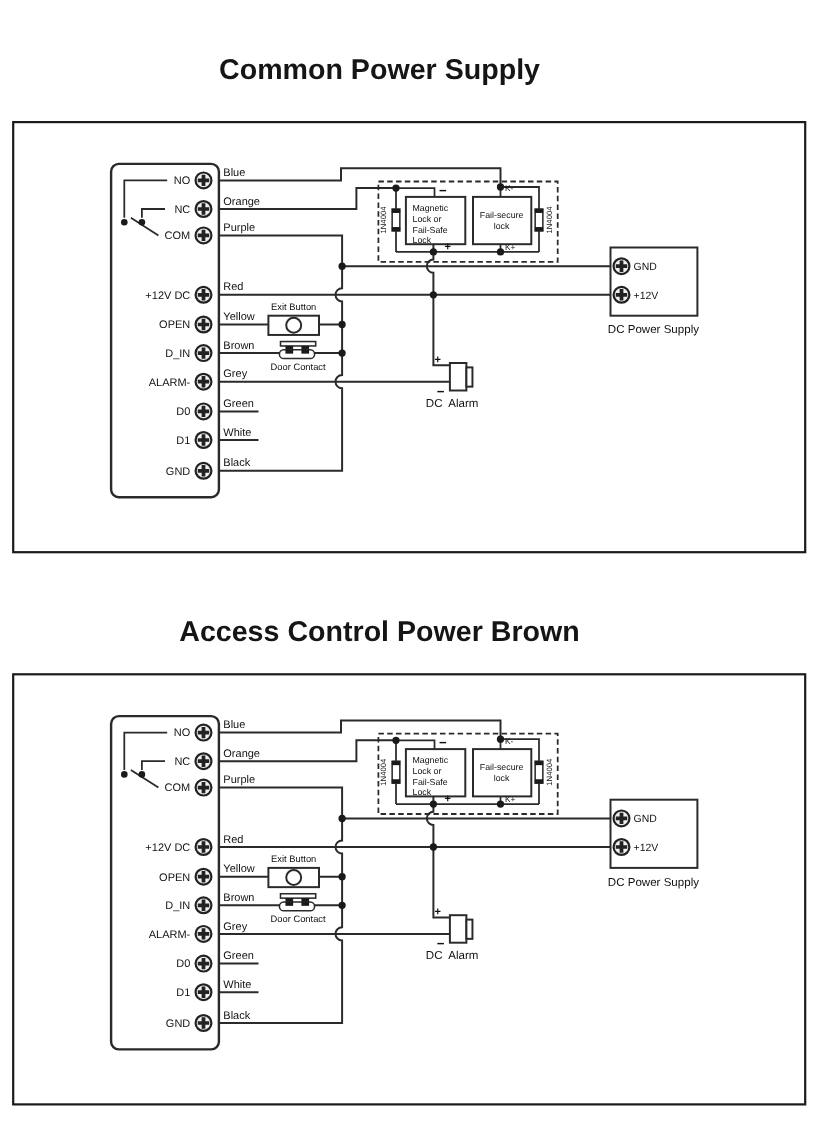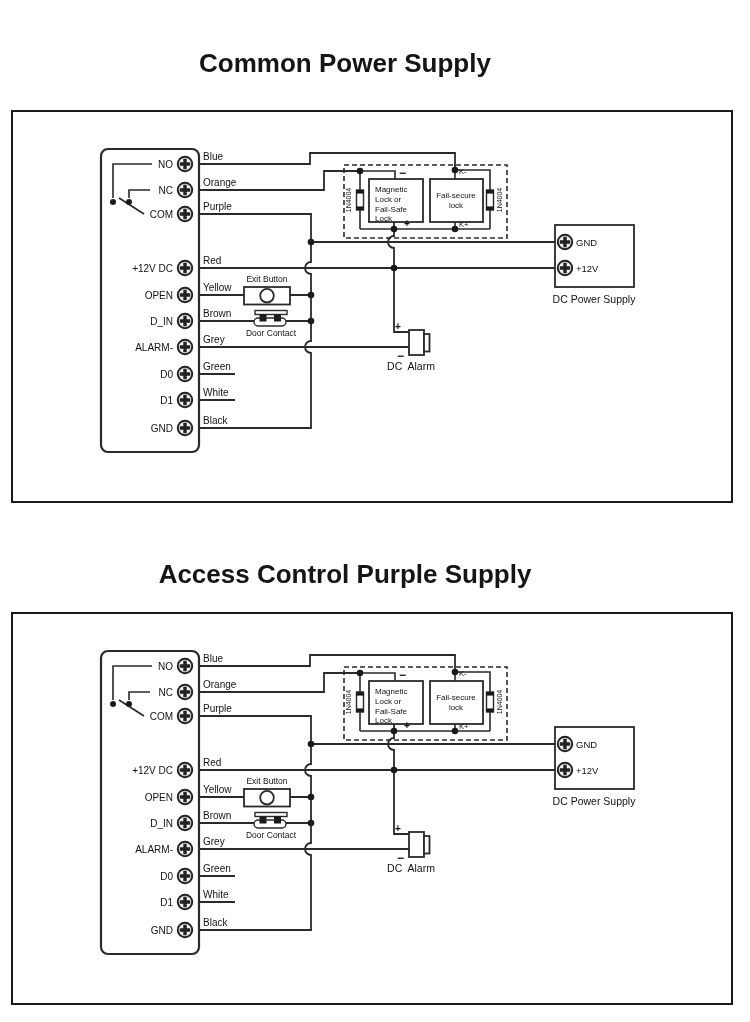--- a/index.html
+++ b/index.html
@@ -230,21 +230,21 @@
       <text class="t10" x="190" y="179">Yellow</text>
       <text class="t10" x="190" y="205">Brown</text>
       <text class="t10" x="190" y="231">Grey</text>
       <text class="t10" x="190" y="258">Green</text>
       <text class="t10" x="190" y="284">White</text>
       <text class="t10" x="190" y="312">Black</text>
     </g>
   </svg>
 </div>
 
-<h2 class="title title-2">Access Control Purple Supply</h2>
+<h2 class="title title-2">Access Control Power Brown</h2>
 
 <div class="frame frame-2 clone-target">
     <svg viewBox="0 0 718 389" xmlns="http://www.w3.org/2000/svg">
 
     <rect class="ctrl" x="88" y="37" width="98" height="303" rx="7"></rect>
 
     <g>
       <path class="wire-thin" d="M139,52 H100 V86"></path>
       <path class="wire-thin" d="M137,78 H116 V86"></path>
       <path class="wire-thin" d="M131,102 L106,86"></path>

